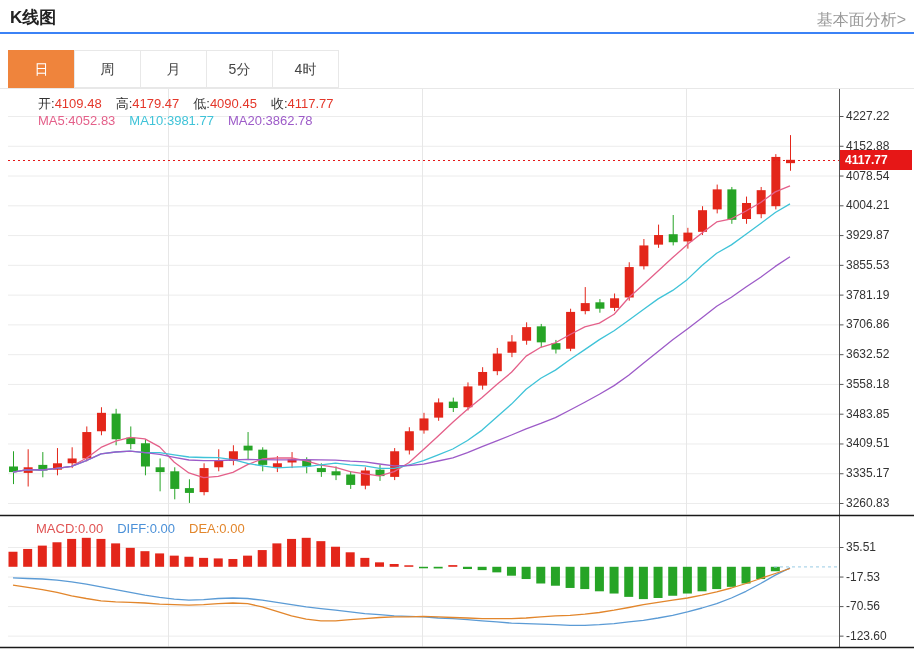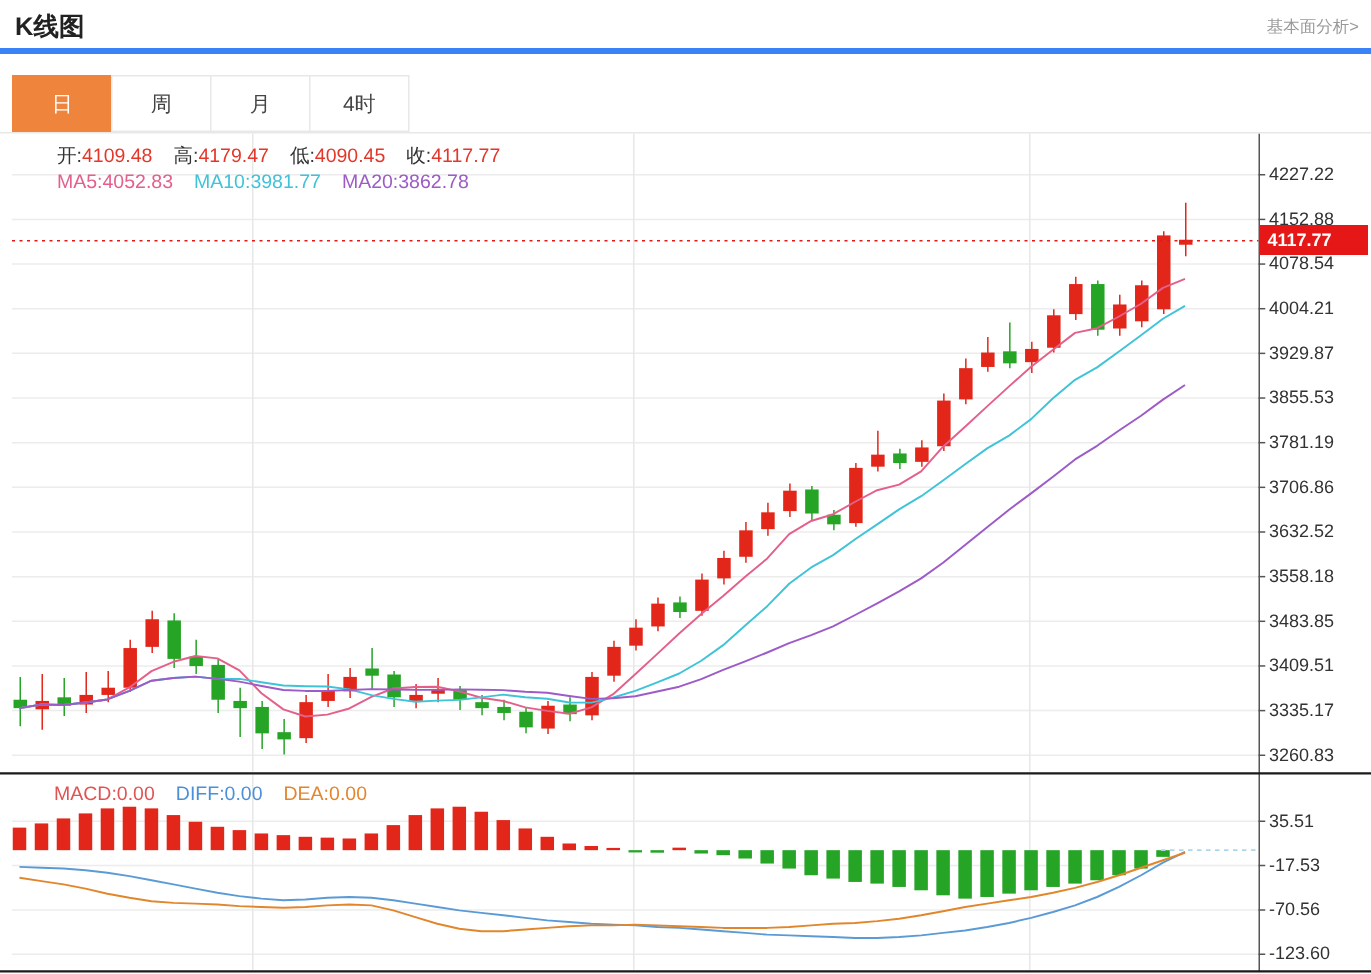--- a/index.html
+++ b/index.html
@@ -1,20 +1,20 @@
 <!DOCTYPE html>
 <html><head>
 <meta charset="utf-8">
 <style>
   html,body{margin:0;padding:0;background:#fff;}
   .page{position:relative;width:914px;height:649px;background:#fff;overflow:hidden;
         font-family:"Liberation Sans","DejaVu Sans",sans-serif;-webkit-font-smoothing:antialiased;}
-  .hdr{position:absolute;left:0;top:0;width:914px;height:32px;border-bottom:4px solid #3b82f6;}
+  .hdr{position:absolute;left:0;top:0;width:914px;height:32px;border-bottom:2px solid #3b82f6;}
   .hdr-title{position:absolute;left:10px;top:6px;font-size:17px;font-weight:bold;color:#222;}
-  .hdr-link{position:absolute;right:8px;top:10px;font-size:11px;color:#999;text-decoration:none;cursor:pointer;}
+  .hdr-link{position:absolute;right:8px;top:10px;font-size:16px;color:#999;text-decoration:none;cursor:pointer;}
   .tabs{position:absolute;left:8px;top:50px;display:flex;}
   .tab{box-sizing:border-box;width:67px;height:38px;line-height:36px;text-align:center;font-size:14px;color:#444;
        border:1px solid #e8e8e8;margin-left:-1px;background:#fff;cursor:pointer;}
   .tab:first-child{margin-left:0;}
   .tab.sel{background:#ef843c;border-color:#ef843c;color:#fff;}
   .tabline{position:absolute;left:0;top:88px;width:914px;height:1px;background:#e8e8e8;}
   svg.chart{position:absolute;left:0;top:0;}
   .legend{position:absolute;font-size:13px;white-space:nowrap;margin-left:20px;}
   .legend .item{margin-right:14px;}
   .legend .lab{color:#333;}
@@ -263,20 +263,21 @@
 
   <div class="hdr">
     <span class="hdr-title">K线图</span>
     <a class="hdr-link">基本面分析&gt;</a>
   </div>
 
   <div class="tabs" id="tabs">
       <div class="tab sel">日</div>
       <div class="tab">周</div>
       <div class="tab">月</div>
+      <div class="tab">5分</div>
       <div class="tab">4时</div>
     </div>
   <div class="tabline"></div>
 
   <div class="legend" id="ohlc-legend" style="left:18px;top:95px;"><span class="item"><span class="lab">开:</span><span class="val">4109.48</span></span><span class="item"><span class="lab">高:</span><span class="val">4179.47</span></span><span class="item"><span class="lab">低:</span><span class="val">4090.45</span></span><span class="item"><span class="lab">收:</span><span class="val">4117.77</span></span></div>
   <div class="legend" id="ma-legend" style="left:18px;top:113px;"><span class="item"><span class="lab" style="color: rgb(228, 96, 138);">MA5:</span><span class="val" style="color: rgb(228, 96, 138);">4052.83</span></span><span class="item"><span class="lab" style="color: rgb(63, 195, 216);">MA10:</span><span class="val" style="color: rgb(63, 195, 216);">3981.77</span></span><span class="item"><span class="lab" style="color: rgb(157, 91, 200);">MA20:</span><span class="val" style="color: rgb(157, 91, 200);">3862.78</span></span></div>
   <div class="legend" id="macd-legend" style="left:16px;top:521px;"><span class="item"><span class="lab" style="color: rgb(224, 83, 83);">MACD:</span><span class="val" style="color: rgb(224, 83, 83);">0.00</span></span><span class="item"><span class="lab" style="color: rgb(74, 144, 216);">DIFF:</span><span class="val" style="color: rgb(74, 144, 216);">0.00</span></span><span class="item"><span class="lab" style="color: rgb(226, 134, 44);">DEA:</span><span class="val" style="color: rgb(226, 134, 44);">0.00</span></span></div>
 
   <div class="badge" id="price-badge" style="top: 150px; background: rgb(230, 23, 23); color: rgb(255, 255, 255);">4117.77</div>
 

